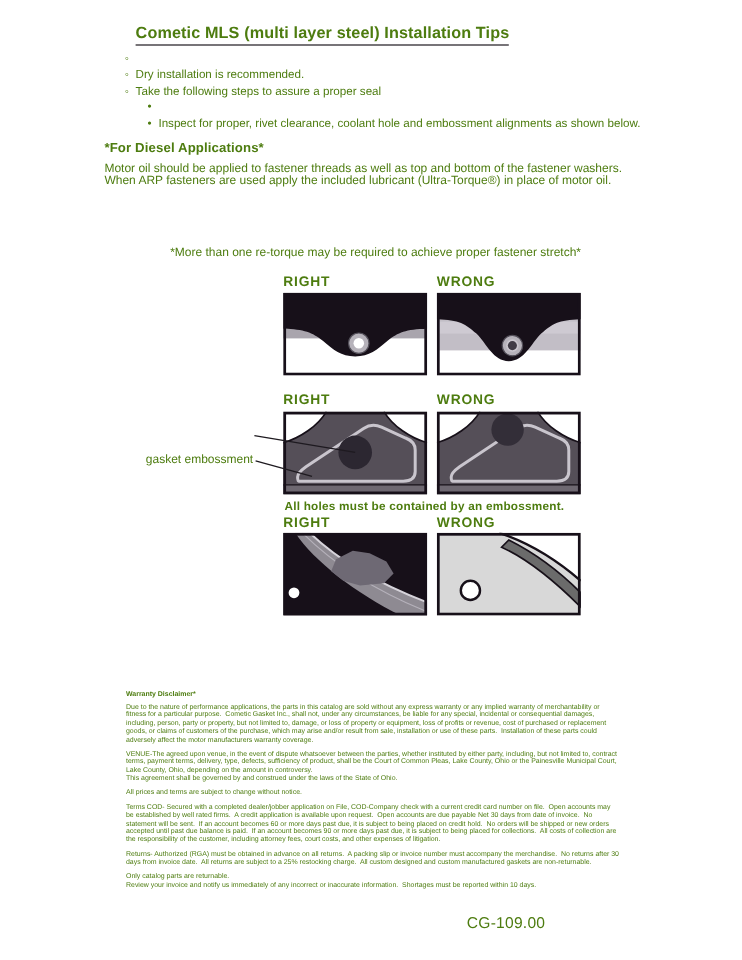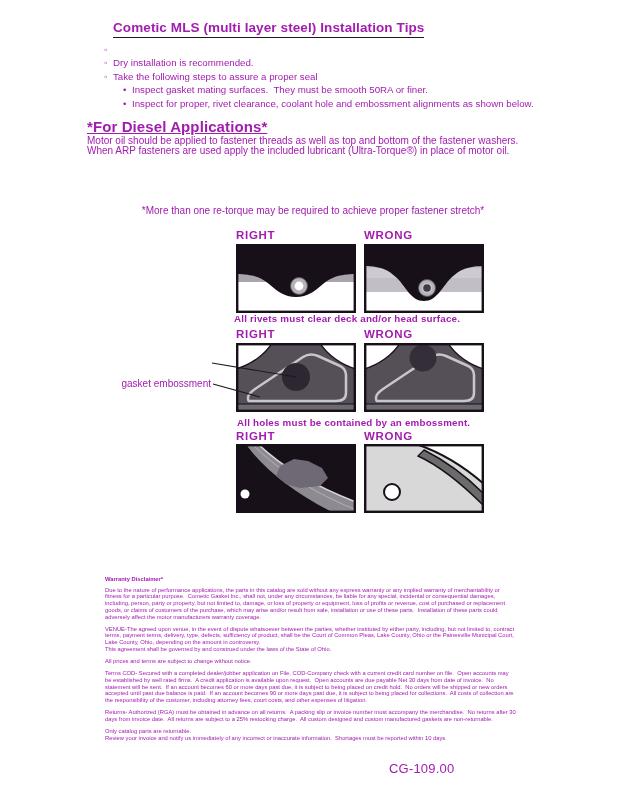--- a/index.html
+++ b/index.html
@@ -1,33 +1,33 @@
 <!DOCTYPE html>
 <html><head>
 <meta charset="utf-8">
 <style>
   * { margin:0; padding:0; box-sizing:border-box; }
   html,body { background:#ffffff; }
   .page {
     position:relative; width:618px; height:800px; background:#ffffff;
-    font-family:"Liberation Sans","DejaVu Sans",sans-serif; color:#a21caf; overflow:hidden;
+    font-family:"Liberation Sans","DejaVu Sans",sans-serif; color:#4d7c0f; overflow:hidden;
   }
   .abs { position:absolute; }
   .pre { white-space:pre-wrap; }
 
   .title {
     left:113px; top:20px; font-size:13.5px; font-weight:bold;
     border-bottom:1.6px solid #1e1a20; padding-bottom:2px; letter-spacing:0.1px;
   }
   .bullets { left:104px; top:43px; width:470px; font-size:9.7px; }
   .brow { display:flex; line-height:13.4px; }
   .brow .m { width:9px; flex:0 0 9px; }
   .brow.sub { padding-left:19px; }
 
-  .diesel-h { left:87px; top:118px; font-size:15px; font-weight:bold; letter-spacing:0.1px;text-decoration:underline; }
+  .diesel-h { left:87px; top:118px; font-size:11px; font-weight:bold; letter-spacing:0.1px; }
   .bodyp { left:87px; width:452px; font-size:10px; line-height:10.2px; }
   .p1 { top:136px; } .p2 { top:166px; } .p3 { top:206px;text-align:center; }
 
   .flabel { width:120px; text-align:left; font-size:11.5px; font-weight:bold; letter-spacing:0.7px; }
   .caption { font-size:9.8px; font-weight:bold; letter-spacing:0.2px; line-height:10.6px; }
   .sidelabel { width:111px; left:100px; text-align:right; font-size:10px; line-height:11px; }
   .panel { display:block; }
 
   .legal { left:105px; top:576px; width:411px; font-size:5.8px; line-height:6.7px; }
   .legal .lh { font-weight:bold; margin-bottom:4px; }
@@ -48,21 +48,20 @@
     <div class="brow">
       <span class="m">◦</span>
       <span class="pre">Dry installation is recommended.</span>
     </div>
     <div class="brow">
       <span class="m">◦</span>
       <span class="pre">Take the following steps to assure a proper seal</span>
     </div>
     <div class="brow sub">
       <span class="m">•</span>
-      <span class="pre">Inspect gasket mating surfaces.  They must be smooth 50RA or finer.</span>
     </div>
     <div class="brow sub">
       <span class="m">•</span>
       <span class="pre">Inspect for proper, rivet clearance, coolant hole and embossment alignments as shown below.</span>
     </div>
   </div>
 
   <div class="abs diesel-h pre">*For Diesel Applications*</div>
   <p class="abs bodyp p1 pre">Motor oil should be applied to fastener threads as well as top and bottom of the fastener washers. When ARP fasteners are used apply the included lubricant (Ultra-Torque®) in place of motor oil.</p>
   <p class="abs bodyp p3 pre">*More than one re-torque may be required to achieve proper fastener stretch*</p>
@@ -83,21 +82,20 @@
     <rect width="120" height="69" fill="#ffffff"></rect>
     <rect y="22" width="120" height="26" fill="#c2bec6"></rect>
     <rect y="24" width="120" height="10" fill="#cecad2"></rect>
     <path d="M0,0 H120 V22 C101,22.5 96,26 87,34 C78,43 73,57 60,57 C47,57 42,43 33,34 C24,26 19,22.5 0,22 Z" fill="#171019"></path>
     <circle cx="63" cy="44" r="8.5" fill="#b6b2ba" stroke="#54505a" stroke-width="1"></circle>
     <circle cx="63" cy="44" r="5.2" fill="#cac6ce"></circle>
     <circle cx="63" cy="44" r="3.8" fill="#413c46"></circle>
     <rect x="1.2" y="1.2" width="117.6" height="66.6" fill="none" stroke="#171019" stroke-width="2.4"></rect>
   </svg>
 
-  <div class="abs caption pre" style="left:234px; top:314px;">All rivets must clear deck and/or head surface.</div>
 
   <div class="abs flabel" style="left:236px; top:328px;">RIGHT</div>
   <div class="abs flabel" style="left:364px; top:328px;">WRONG</div>
 
   <div class="abs sidelabel pre" style="top:378px;">gasket embossment</div>
 
   <svg class="abs panel" style="left:236px; top:343px;" width="120" height="69" viewBox="0 0 120 69">
     <rect width="120" height="69" fill="#554f58"></rect>
     <path d="M0,0 H36 C29,12 14,22 0,26 Z" fill="#ffffff"></path>
     <path d="M120,0 H84 C91,12 106,22 120,26 Z" fill="#ffffff"></path>

